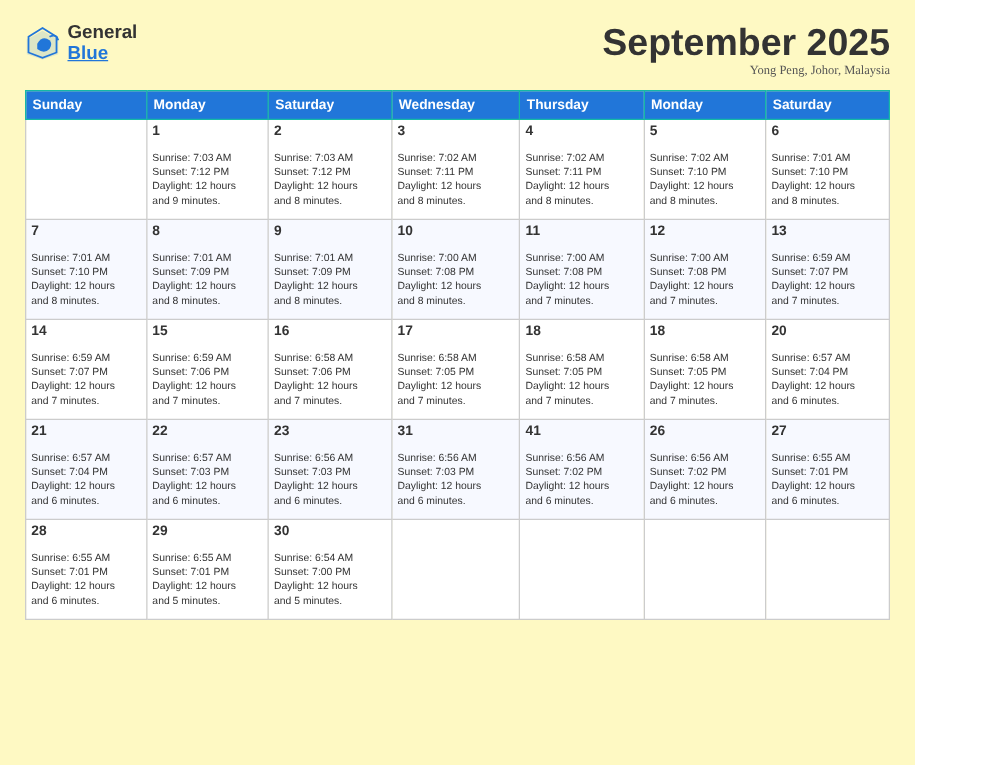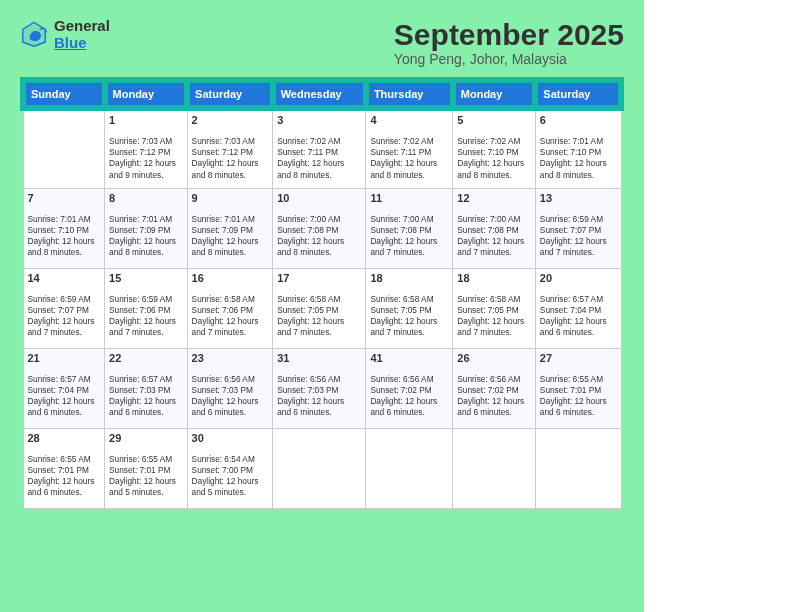--- a/index.html
+++ b/index.html
@@ -4,24 +4,24 @@
   <style>
     * { box-sizing: border-box; margin: 0; padding: 0; }
     body {
       font-family: Arial, sans-serif;
       background: #fff;
       width: 792px;
       height: 612px;
       overflow: hidden;
     }
     .page {
-      width: 644px;
+      width: 732px;
       height: 612px;
       padding: 18px 20px 10px 20px;
-      background: #86efac;
+      background: #fef9c3;
     }
     .header {
       display: flex;
       justify-content: space-between;
       align-items: flex-start;
       margin-bottom: 10px;
     }
     .logo {
       display: flex;
       align-items: center;
@@ -41,44 +41,46 @@
       font-size: 15px;
       font-weight: bold;
       color: #2176d9;
       text-decoration: underline;
     }
     .logo-icon {
       width: 28px;
       height: 28px;
     }
     .title-block {
+      text-align: right;
     }
     .main-title {
       font-size: 30px;
       font-weight: bold;
       color: #333;
       line-height: 1.1;
     }
     .subtitle {
-      font-size: 14px;
+      font-size: 10px;
       color: #555;
+      font-family: Liberation Serif, serif;
     }
     .calendar {
       width: 100%;
       border-collapse: collapse;
       font-size: 9.5px;
     }
     .calendar thead tr th {
       background: #2176d9;
       color: #fff;
       text-align: left;
       padding: 5px 5px;
       font-size: 11px;
       font-weight: bold;
-      border: 6px solid #14b8a6;
+      border: 1px solid #14b8a6;
     }
     .calendar tbody tr td {
       border: 1px solid #ccc;
       vertical-align: top;
       padding: 3px 4px;
       width: 113px;
       height: 80px;
     }
     .day-num {
       font-size: 11px;

